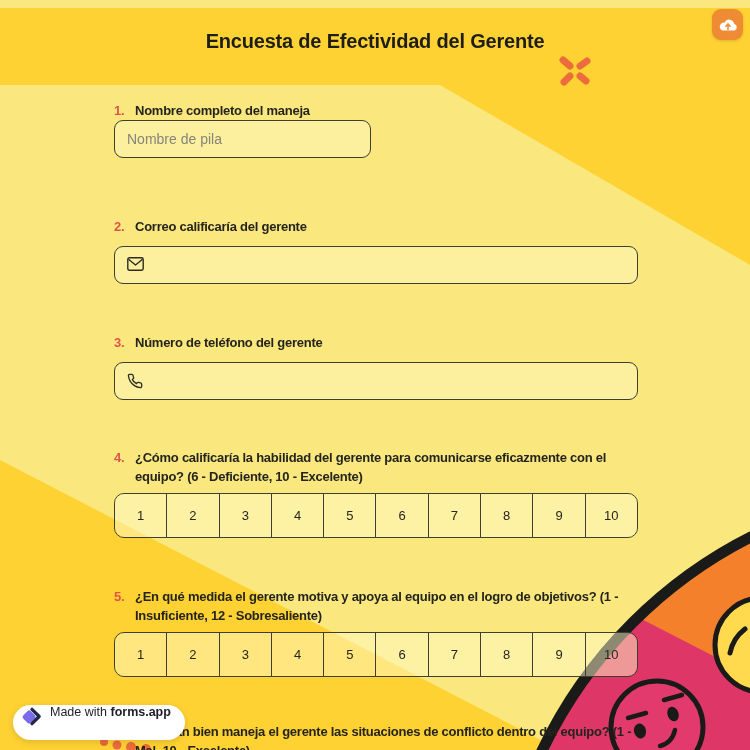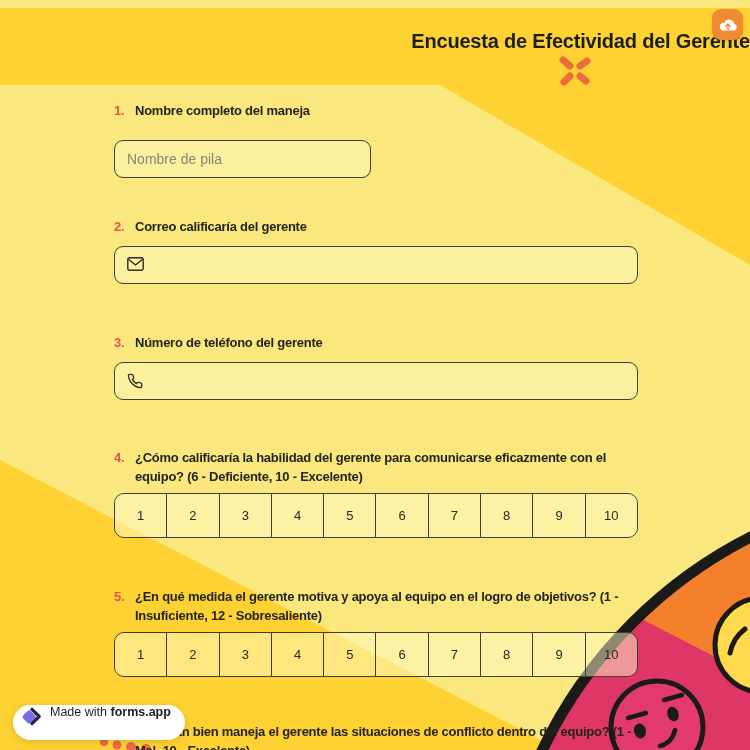--- a/index.html
+++ b/index.html
@@ -11,30 +11,30 @@
   body{width:750px;height:750px;overflow:hidden;font-family:"Liberation Sans",sans-serif;color:var(--text)}
   .page{position:relative;width:750px;height:750px;background:var(--light);overflow:hidden}
 
   
   .bg{position:absolute;inset:0;pointer-events:none}
   .bg-gold-top{background:var(--gold);clip-path:polygon(0 8px,750px 8px,750px 265px,440px 85px,0 85px);z-index:0}
   .bg-gold-bottom{background:var(--gold);clip-path:polygon(0 460px,560px 750px,0 750px);z-index:0}
 
   .deco{position:absolute;z-index:1}
 
-  .title{position:absolute;top:30px;left:0;width:100%;text-align:right;font-size:20px;font-weight:bold;letter-spacing:-.2px;color:#1e1e18;z-index:2}
+  .title{position:absolute;top:30px;left:0;width:100%;text-align:center;font-size:20px;font-weight:bold;letter-spacing:-.2px;color:#1e1e18;z-index:2}
 
   .report-btn{position:absolute;left:712px;top:9px;width:31px;height:31px;border-radius:9px;background:var(--button-orange);display:flex;align-items:center;justify-content:center;z-index:5;cursor:pointer;box-shadow:0 1px 3px rgba(0,0,0,.15)}
 
   .q{position:absolute;left:114px;width:524px;z-index:2}
   .q-label{display:flex;font-size:13px;font-weight:bold;line-height:19px;letter-spacing:-.25px}
   .q-num{color:var(--accent-red);width:21px;flex:0 0 21px}
   .q-text{flex:1}
 
-  .field-row{display:flex;gap:8px;margin-top:20px}
+  .field-row{display:flex;gap:8px;margin-top:0}
   .tinput{width:100%;height:38px;border:1.6px solid var(--outline);border-radius:9px;background:rgba(255,249,202,.42);padding:0 12px;font-family:"Liberation Sans",sans-serif;font-size:14px;color:#2a2a22;outline:none}
   .tinput::placeholder{color:#85857B;opacity:1}
   .half{width:calc(50% - 5px)}
   .icon-wrap{position:relative;margin-top:10px}
   .icon-wrap .tinput{padding-left:40px}
   .field-icon{position:absolute;left:13px;top:11px;pointer-events:none}
 
   .scale{display:flex;height:45px;margin-top:7px;border:1.6px solid var(--outline);border-radius:10px;overflow:hidden}
   .scale-cell{flex:1;display:flex;align-items:center;justify-content:center;font-size:13px;color:#26261f;background:rgba(255,249,202,.5);border-right:1.2px solid var(--outline);cursor:pointer}
   .scale-cell:last-child{border-right:none}

